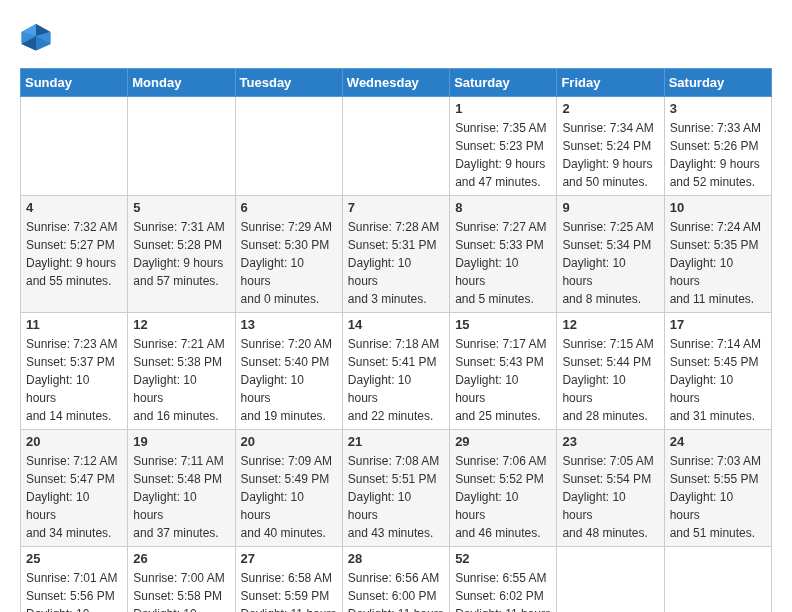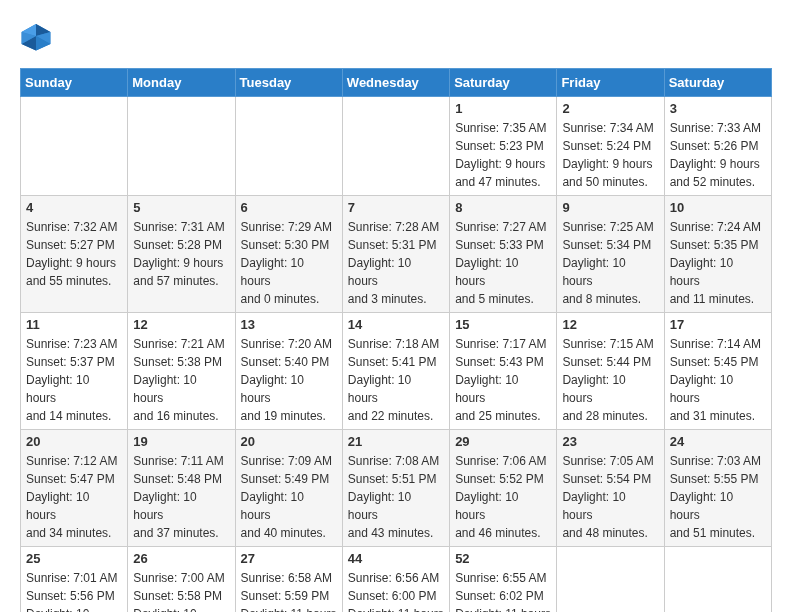--- a/index.html
+++ b/index.html
@@ -244,21 +244,21 @@
         </td>
         <td>
           <div class="day-num">26</div>
           <div class="day-info">Sunrise: 7:00 AM<br>Sunset: 5:58 PM<br>Daylight: 10 hours<br>and 58 minutes.</div>
         </td>
         <td>
           <div class="day-num">27</div>
           <div class="day-info">Sunrise: 6:58 AM<br>Sunset: 5:59 PM<br>Daylight: 11 hours<br>and 1 minute.</div>
         </td>
         <td>
-          <div class="day-num">44</div>
+          <div class="day-num">28</div>
           <div class="day-info">Sunrise: 6:56 AM<br>Sunset: 6:00 PM<br>Daylight: 11 hours<br>and 4 minutes.</div>
         </td>
         <td>
           <div class="day-num">52</div>
           <div class="day-info">Sunrise: 6:55 AM<br>Sunset: 6:02 PM<br>Daylight: 11 hours<br>and 7 minutes.</div>
         </td>
         <td class="empty-cell"></td>
         <td class="empty-cell"></td>
       </tr>
     </tbody>

